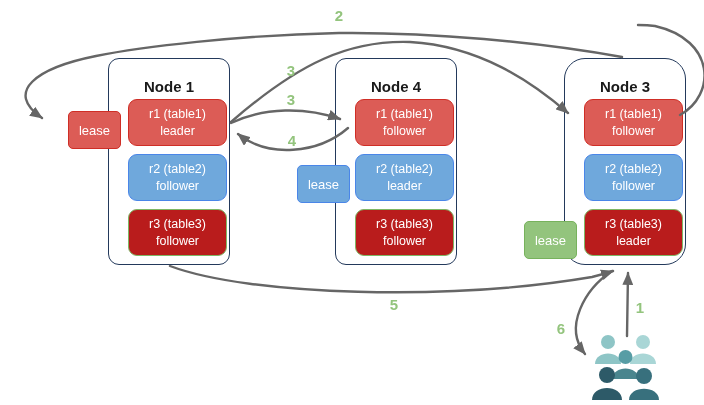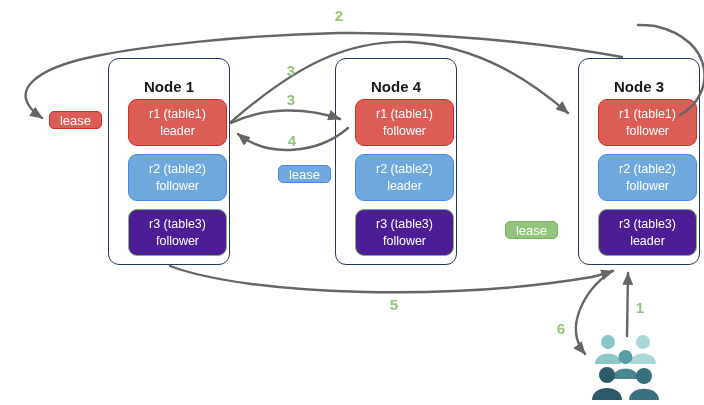--- a/index.html
+++ b/index.html
@@ -16,26 +16,26 @@
     text-align:center;margin-top:19px;font-size:15px;font-weight:700;color:#1a1a1a;
   }
   .replica{
     position:absolute;left:10px;width:99px;height:47px;border-radius:9px;
     box-sizing:border-box;border:1.6px solid;color:#ffffff;
     display:flex;flex-direction:column;align-items:center;justify-content:center;
     font-size:12.5px;line-height:1.32;text-align:center;margin-left:9px;
   }
   .replica.red{background:#dc5c56;border-color:#cf2e26;}
   .replica.blue{background:#6fa8dc;border-color:#4a86e8;}
-  .replica.green{background:#4c1d95;border-color:#7fb765;}
+  .replica.green{background:#b91c1c;border-color:#7fb765;}
   .r-pos-0{top:40px;} .r-pos-1{top:95px;} .r-pos-2{top:150px;}
   .lease{
-    position:absolute;width:53px;height:18px;border-radius:5px;box-sizing:border-box;
+    position:absolute;width:53px;height:38px;border-radius:5px;box-sizing:border-box;
     border:1.6px solid;color:#ffffff;font-size:13px;
-    display:flex;align-items:center;justify-content:center;
+    display:flex;align-items:center;justify-content:center;margin-left:19px;
   }
   .lease.red{left:49px;top:111px;background:#dc5c56;border-color:#cf2e26;}
   .lease.blue{left:278px;top:165px;background:#6fa8dc;border-color:#4a86e8;}
   .lease.green{left:505px;top:221px;background:#93c47d;border-color:#77b25c;}
   .step{
     position:absolute;transform:translate(-50%,-50%);
     color:#93c47d;font-size:15px;font-weight:700;
   }
   .s2{left:339px;top:15px;} .s3a{left:291px;top:70px;} .s3b{left:291px;top:99px;}
   .s4{left:292px;top:140px;} .s5{left:394px;top:304px;} .s6{left:561px;top:328px;}
@@ -71,21 +71,21 @@
     <div class="replica blue r-pos-1">
       <span>r2 (table2)</span>
       <span>leader</span>
     </div>
     <div class="replica green r-pos-2">
       <span>r3 (table3)</span>
       <span>follower</span>
     </div>
   </div>
 
-  <div class="node" style="left:578px;">
+  <div class="node" style="left:564px;border-radius:21px;">
     <div class="node-title">Node 3</div>
     <div class="replica red r-pos-0">
       <span>r1 (table1)</span>
       <span>follower</span>
     </div>
     <div class="replica blue r-pos-1">
       <span>r2 (table2)</span>
       <span>follower</span>
     </div>
     <div class="replica green r-pos-2">

